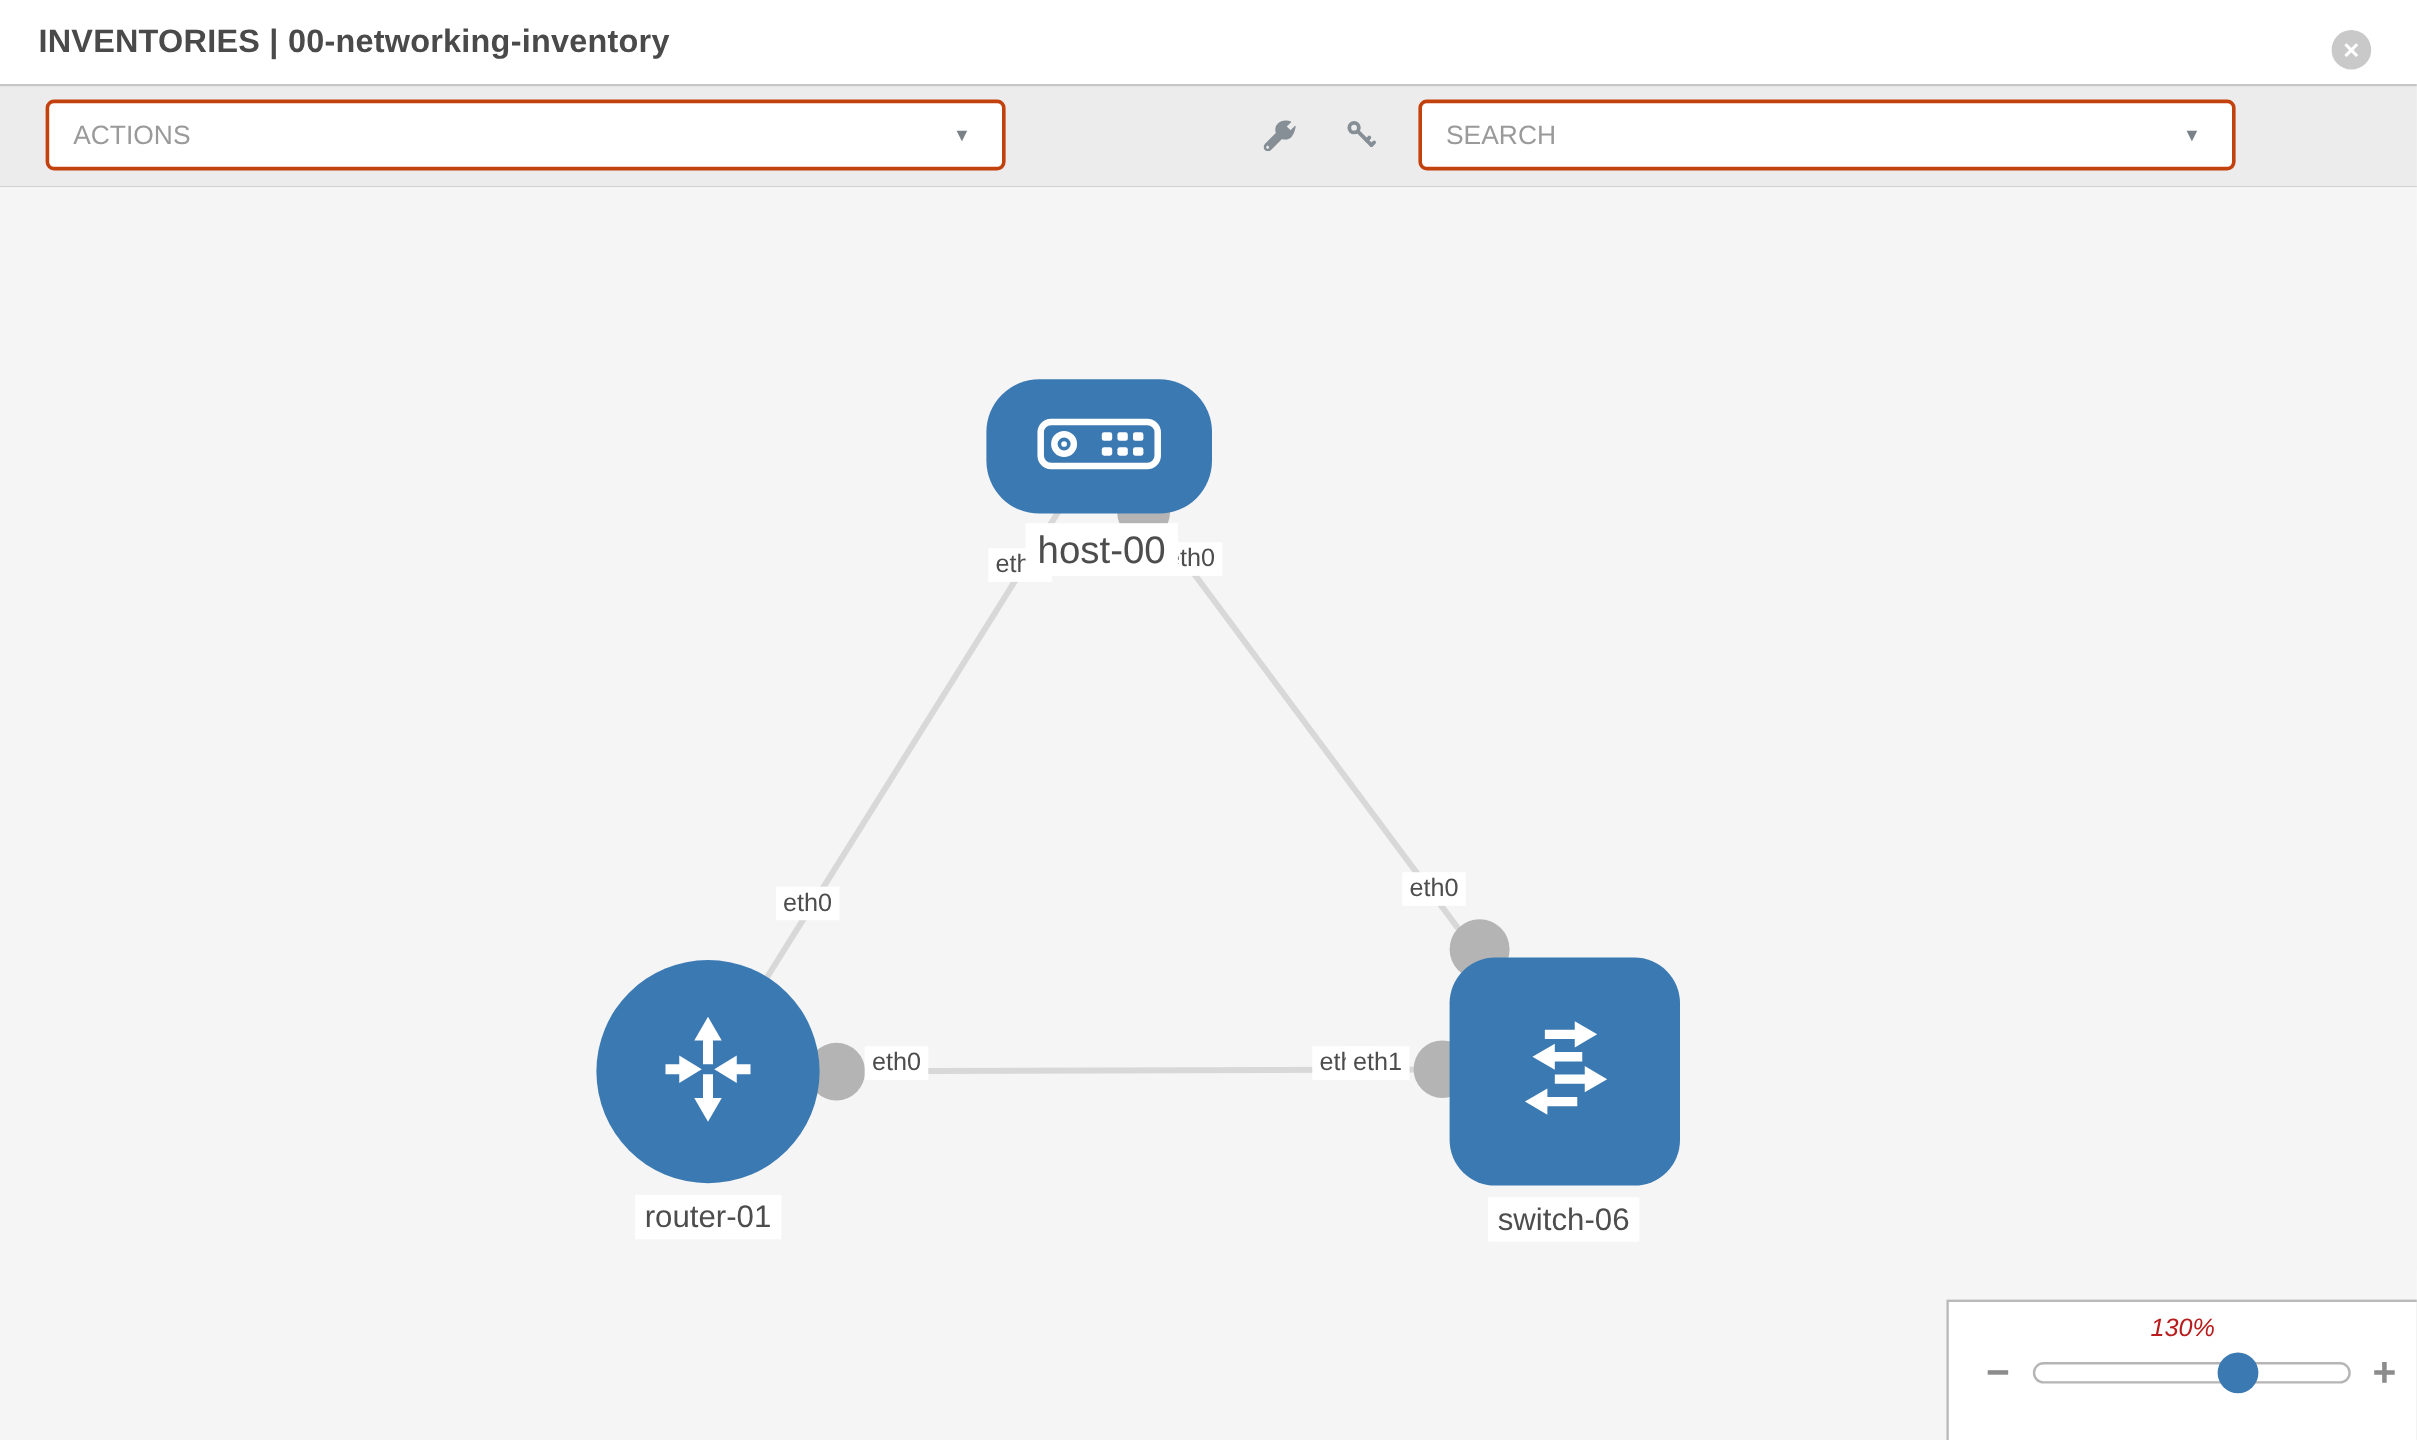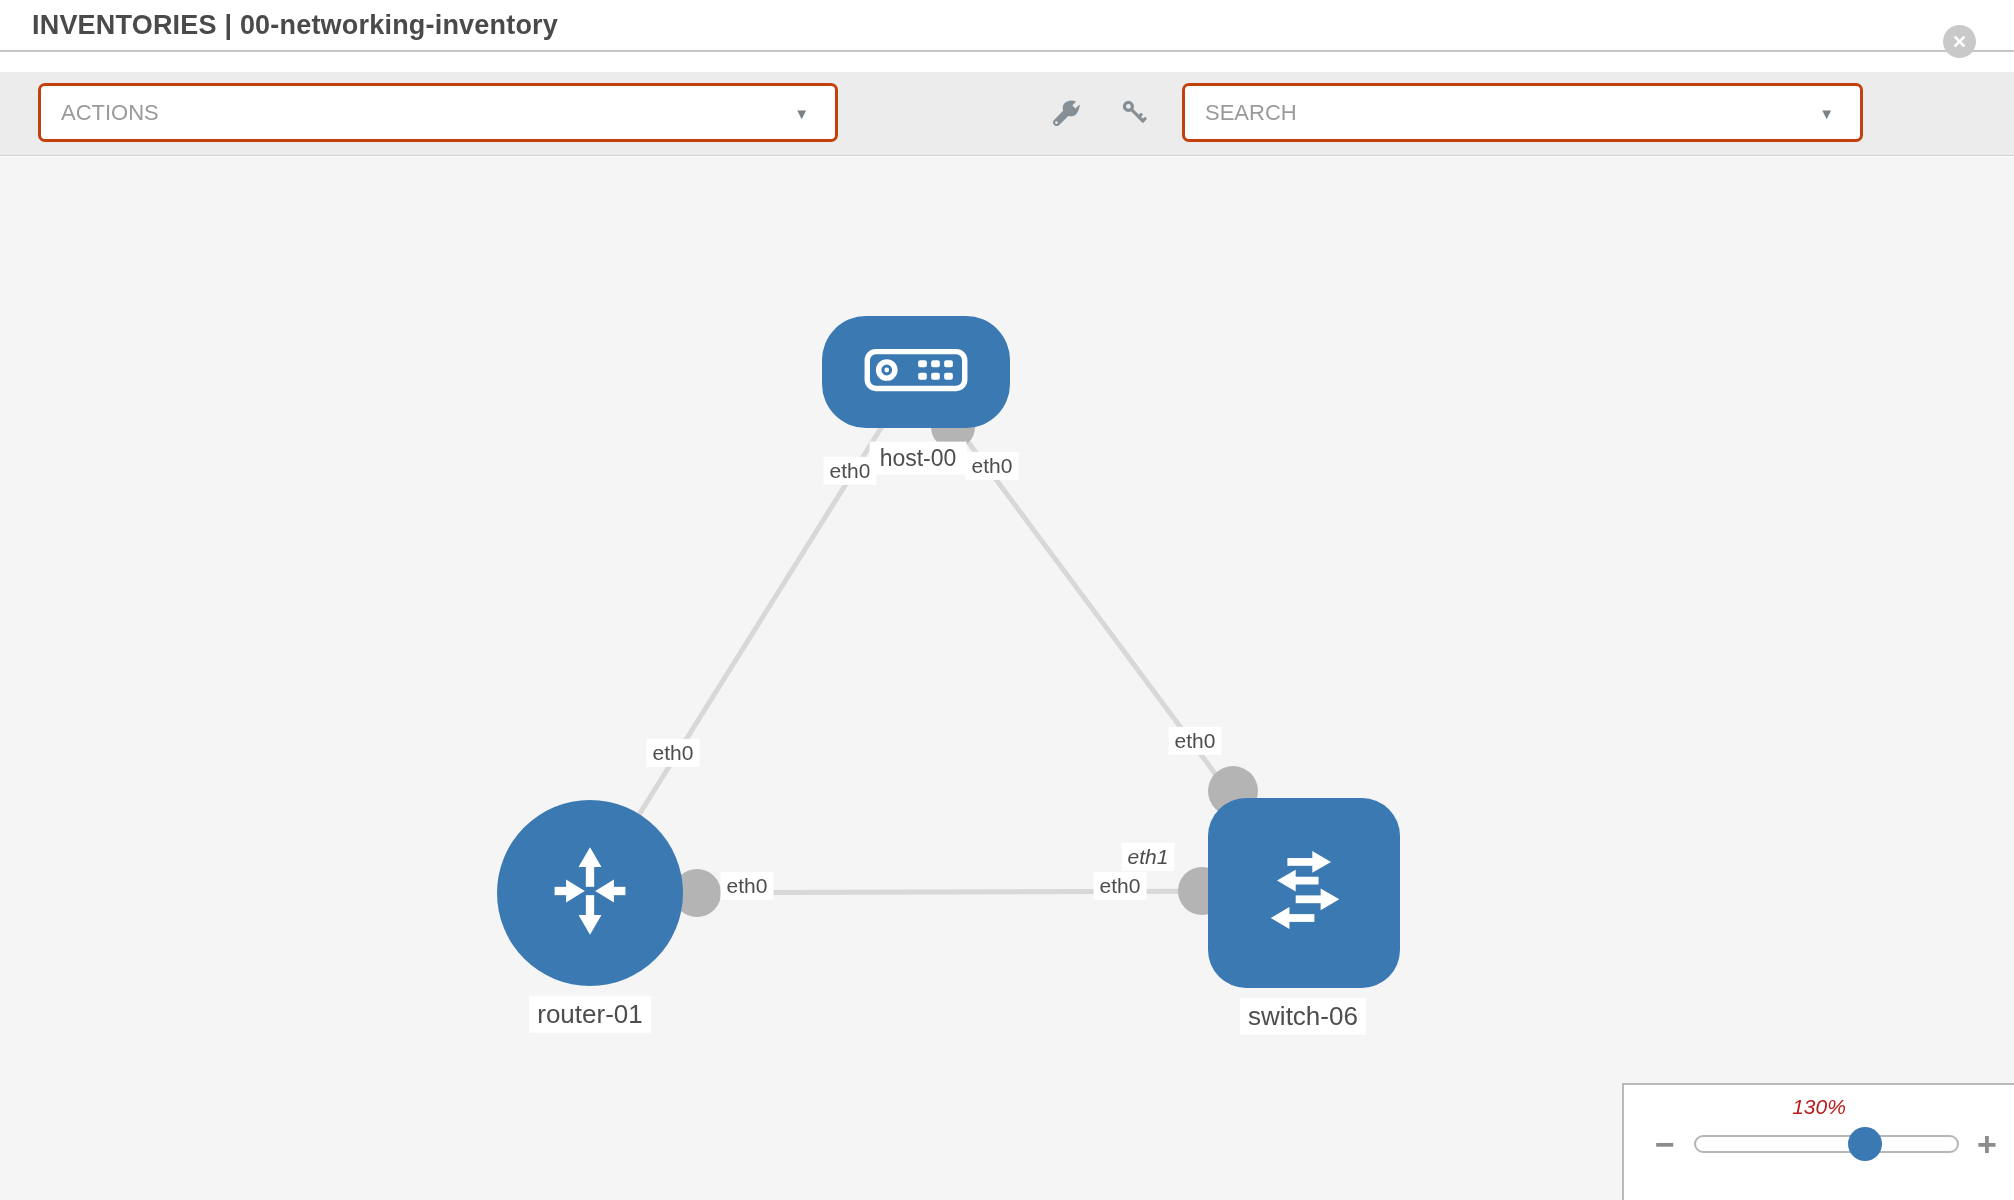--- a/index.html
+++ b/index.html
@@ -5,21 +5,21 @@
   * { box-sizing: border-box; }
   html, body { margin: 0; padding: 0; }
   body {
     width: 2014px; height: 1200px; overflow: hidden;
     font-family: "Liberation Sans", sans-serif;
     background: #ffffff; position: relative;
   }
 
   
   .titlebar {
-    position: absolute; top: 0; left: 0; right: 0; height: 52px;
+    position: absolute; top: 0; left: 0; right: 0; height: 72px;
     background: #ffffff; border-bottom: 2px solid #c6c6c6; z-index: 10;
   }
   .page-title {
     position: absolute; left: 32px; top: 50%; transform: translateY(-50%);
     margin: 0; font-size: 27px; font-weight: 700; color: #4a4a4a; letter-spacing: .2px;
     white-space: nowrap;
   }
   .close-btn {
     position: absolute; right: 38px; top: 25px; width: 33px; height: 33px;
     border-radius: 50%; background: #c9c9c9; border: none; padding: 0;
@@ -68,21 +68,21 @@
   }
   .node-host   { left: 822px;  top: 159px; width: 188px; height: 112px; border-radius: 44px; }
   .node-router { left: 497px;  top: 643px; width: 186px; height: 186px; border-radius: 50%; }
   .node-switch { left: 1208px; top: 641px; width: 192px; height: 190px; border-radius: 38px; }
 
   .nlabel {
     position: absolute; transform: translate(-50%, -50%); z-index: 3;
     background: #ffffff; color: #4d4d4d; white-space: nowrap; line-height: 1.25;
   }
   .node-name  { font-size: 26px; padding: 2px 8px; }
-  .host-name  { font-size: 23px; padding: 2px 10px; }
+  .host-name  { font-size: 32px; padding: 2px 10px; }
   .iface      { font-size: 21px; padding: 1px 6px; }
 
   
   .zoom-panel {
     position: absolute; left: 1622px; top: 926px; width: 394px; height: 120px;
     background: #ffffff; border: 2px solid #b9b9b9; z-index: 5;
   }
   .zoom-level {
     position: absolute; left: 0; right: 0; top: 10px; text-align: center;
     font-size: 21px; color: #b91c1c; font-style: italic;
@@ -212,21 +212,21 @@
         </svg>
       </span>
     </div>
 
     <span class="nlabel iface" style="left:673px; top:596px;">eth0</span>
     <span class="nlabel iface" style="left:850px; top:314px;">eth0</span>
     <span class="nlabel iface" style="left:992px; top:309px;">eth0</span>
     <span class="nlabel iface" style="left:1195px; top:584px;">eth0</span>
     <span class="nlabel iface" style="left:747px; top:729px;">eth0</span>
     <span class="nlabel iface" style="left:1120px; top:729px;">eth0</span>
-    <span class="nlabel iface" style="left:1148px; top:700px;font-style:italic;">eth1</span>
+    <span class="nlabel iface" style="left:1148px; top:729px;">eth1</span>
 
     <span class="nlabel host-name" style="left:918px; top:301px;">host-00</span>
     <span class="nlabel node-name" style="left:590px; top:857px;">router-01</span>
     <span class="nlabel node-name" style="left:1303px; top:859px;">switch-06</span>
 
     <div class="zoom-panel">
       <div class="zoom-level">130%</div>
       <button class="zoom-btn zoom-minus">−</button>
       <div class="zoom-track">
         <div class="zoom-handle"></div>

